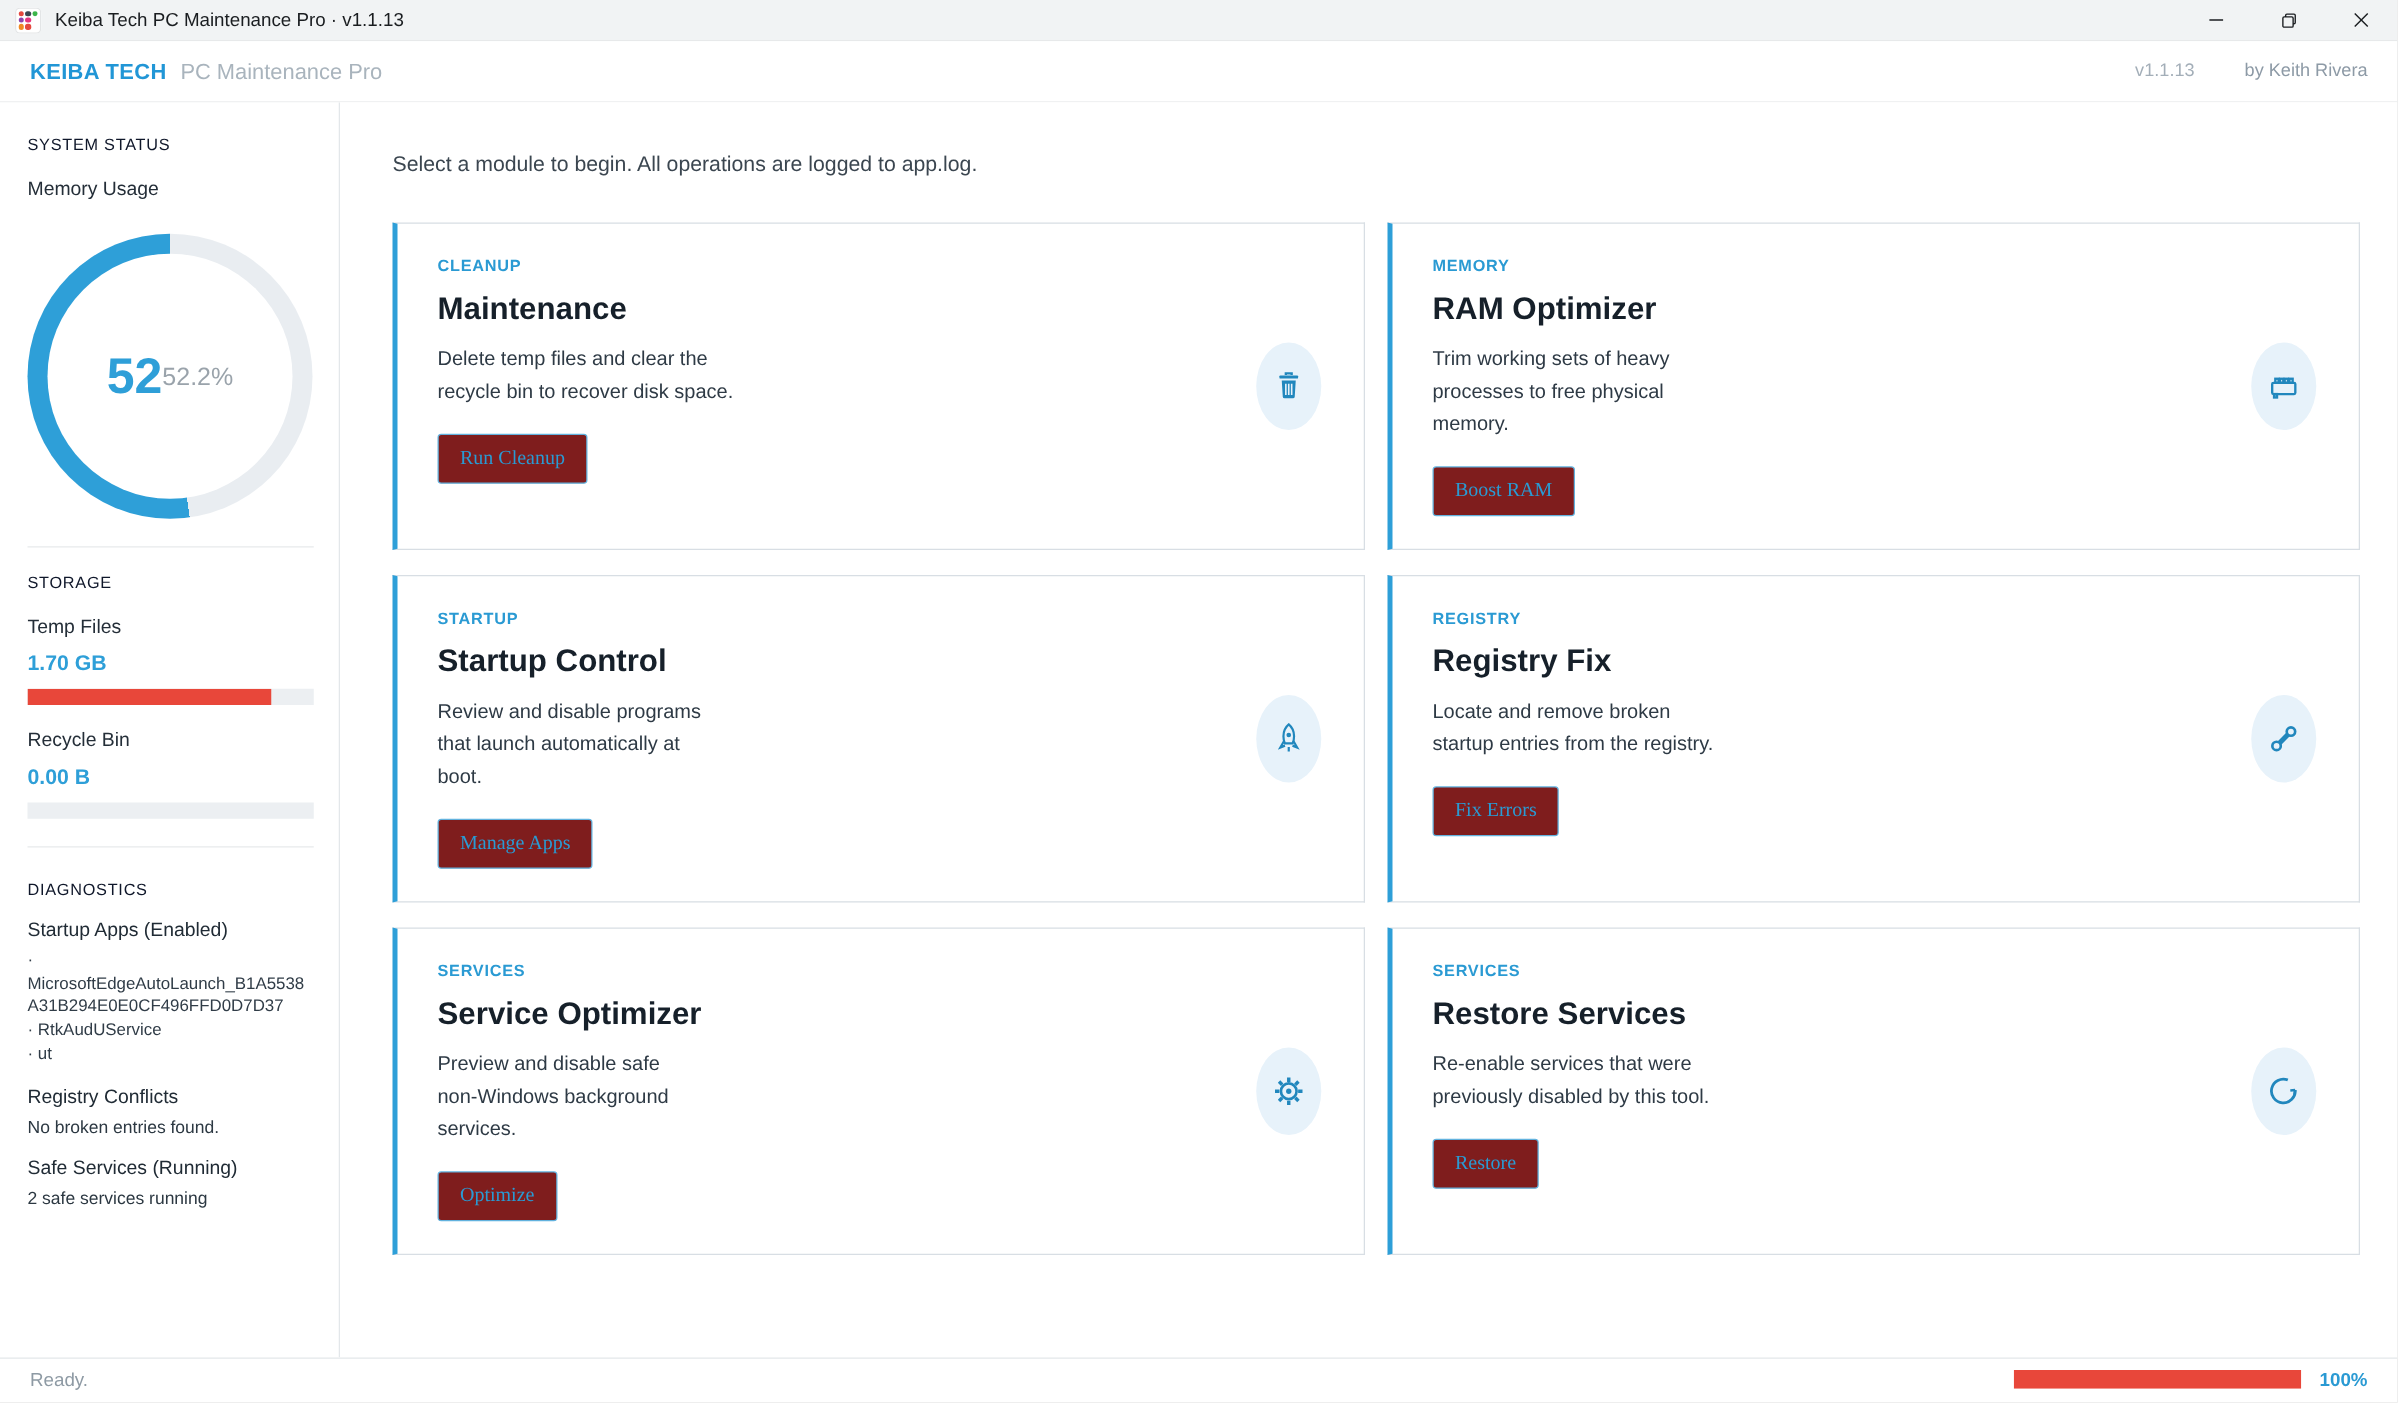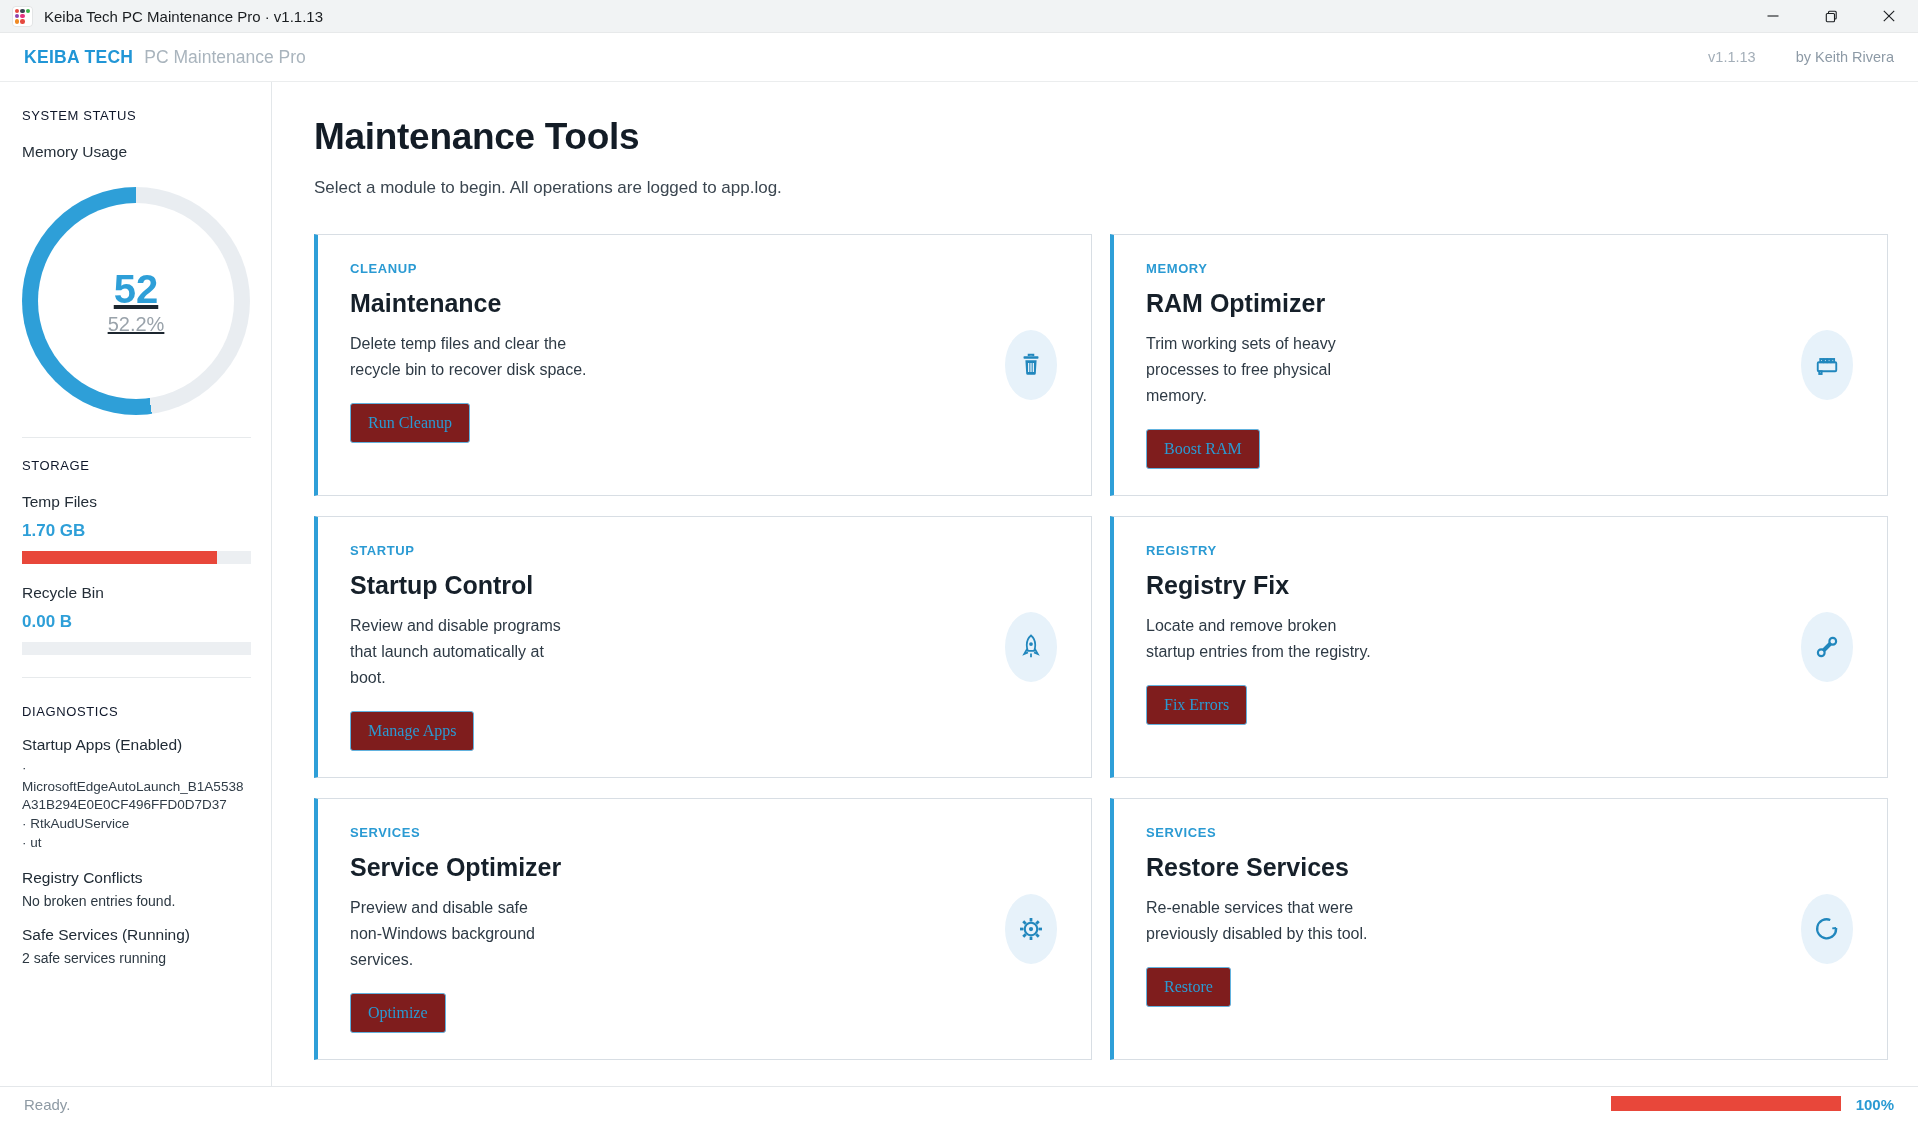--- a/index.html
+++ b/index.html
@@ -40,21 +40,21 @@
   .sidebar {
     width: 272px; flex: 0 0 272px; border-right: 1px solid #e3e7ea;
     padding: 26px 20px 0 22px; overflow: hidden;
   }
   .section-label { font-size: 13px; font-weight: 400; letter-spacing: .6px; color: #0f172a; }
   .side-item-label { font-size: 15.5px; color: #242e38; }
   .mem-label { margin-top: 20px; }
   .gauge { width: 228px; height: 228px; border-radius: 50%; margin-top: 26px; position: relative; }
   .gauge-hole {
     position: absolute; inset: 16px; background: #fff; border-radius: 50%;
-    display: flex; flex-direction: column; align-items: center; justify-content: center; text-decoration: underline;
+    display: flex; flex-direction: row; align-items: center; justify-content: center;
   }
   .gauge-value { font-size: 40px; font-weight: 700; color: #2e9fd8; line-height: 1.1; }
   .gauge-pct { font-size: 20px; color: #9aa3ab; margin-top: 2px; }
   .side-divider { border: 0; border-top: 1px solid #e7eaec; margin: 22px 0 0; }
   .storage-label { margin-top: 20px; }
   .storage-item-label { margin-top: 20px; }
   .storage-value { margin-top: 10px; font-size: 17px; font-weight: 700; color: #2e9fd8; }
   .bar-track { margin-top: 10px; width: 100%; height: 13px; background: #eceff2; overflow: hidden; }
   .bar-fill { height: 100%; background: #e8473a; width: 0; }
   .diag-label { margin-top: 26px; }
@@ -193,21 +193,20 @@
       </div>
 
       <div class="diag-group-title">Registry Conflicts</div>
       <div class="diag-sub">No broken entries found.</div>
 
       <div class="diag-group-title">Safe Services (Running)</div>
       <div class="diag-sub">2 safe services running</div>
     </aside>
 
     <main class="main">
-      <h1 class="page-title">Maintenance Tools</h1>
       <p class="page-subtitle">Select a module to begin. All operations are logged to app.log.</p>
 
       <div class="cards-grid">
 
         <section class="card">
           <div class="card-category">CLEANUP</div>
           <h2 class="card-title">Maintenance</h2>
           <p class="card-desc">Delete temp files and clear the
 recycle bin to recover disk space.</p>
           <button class="card-btn">Run Cleanup</button>

